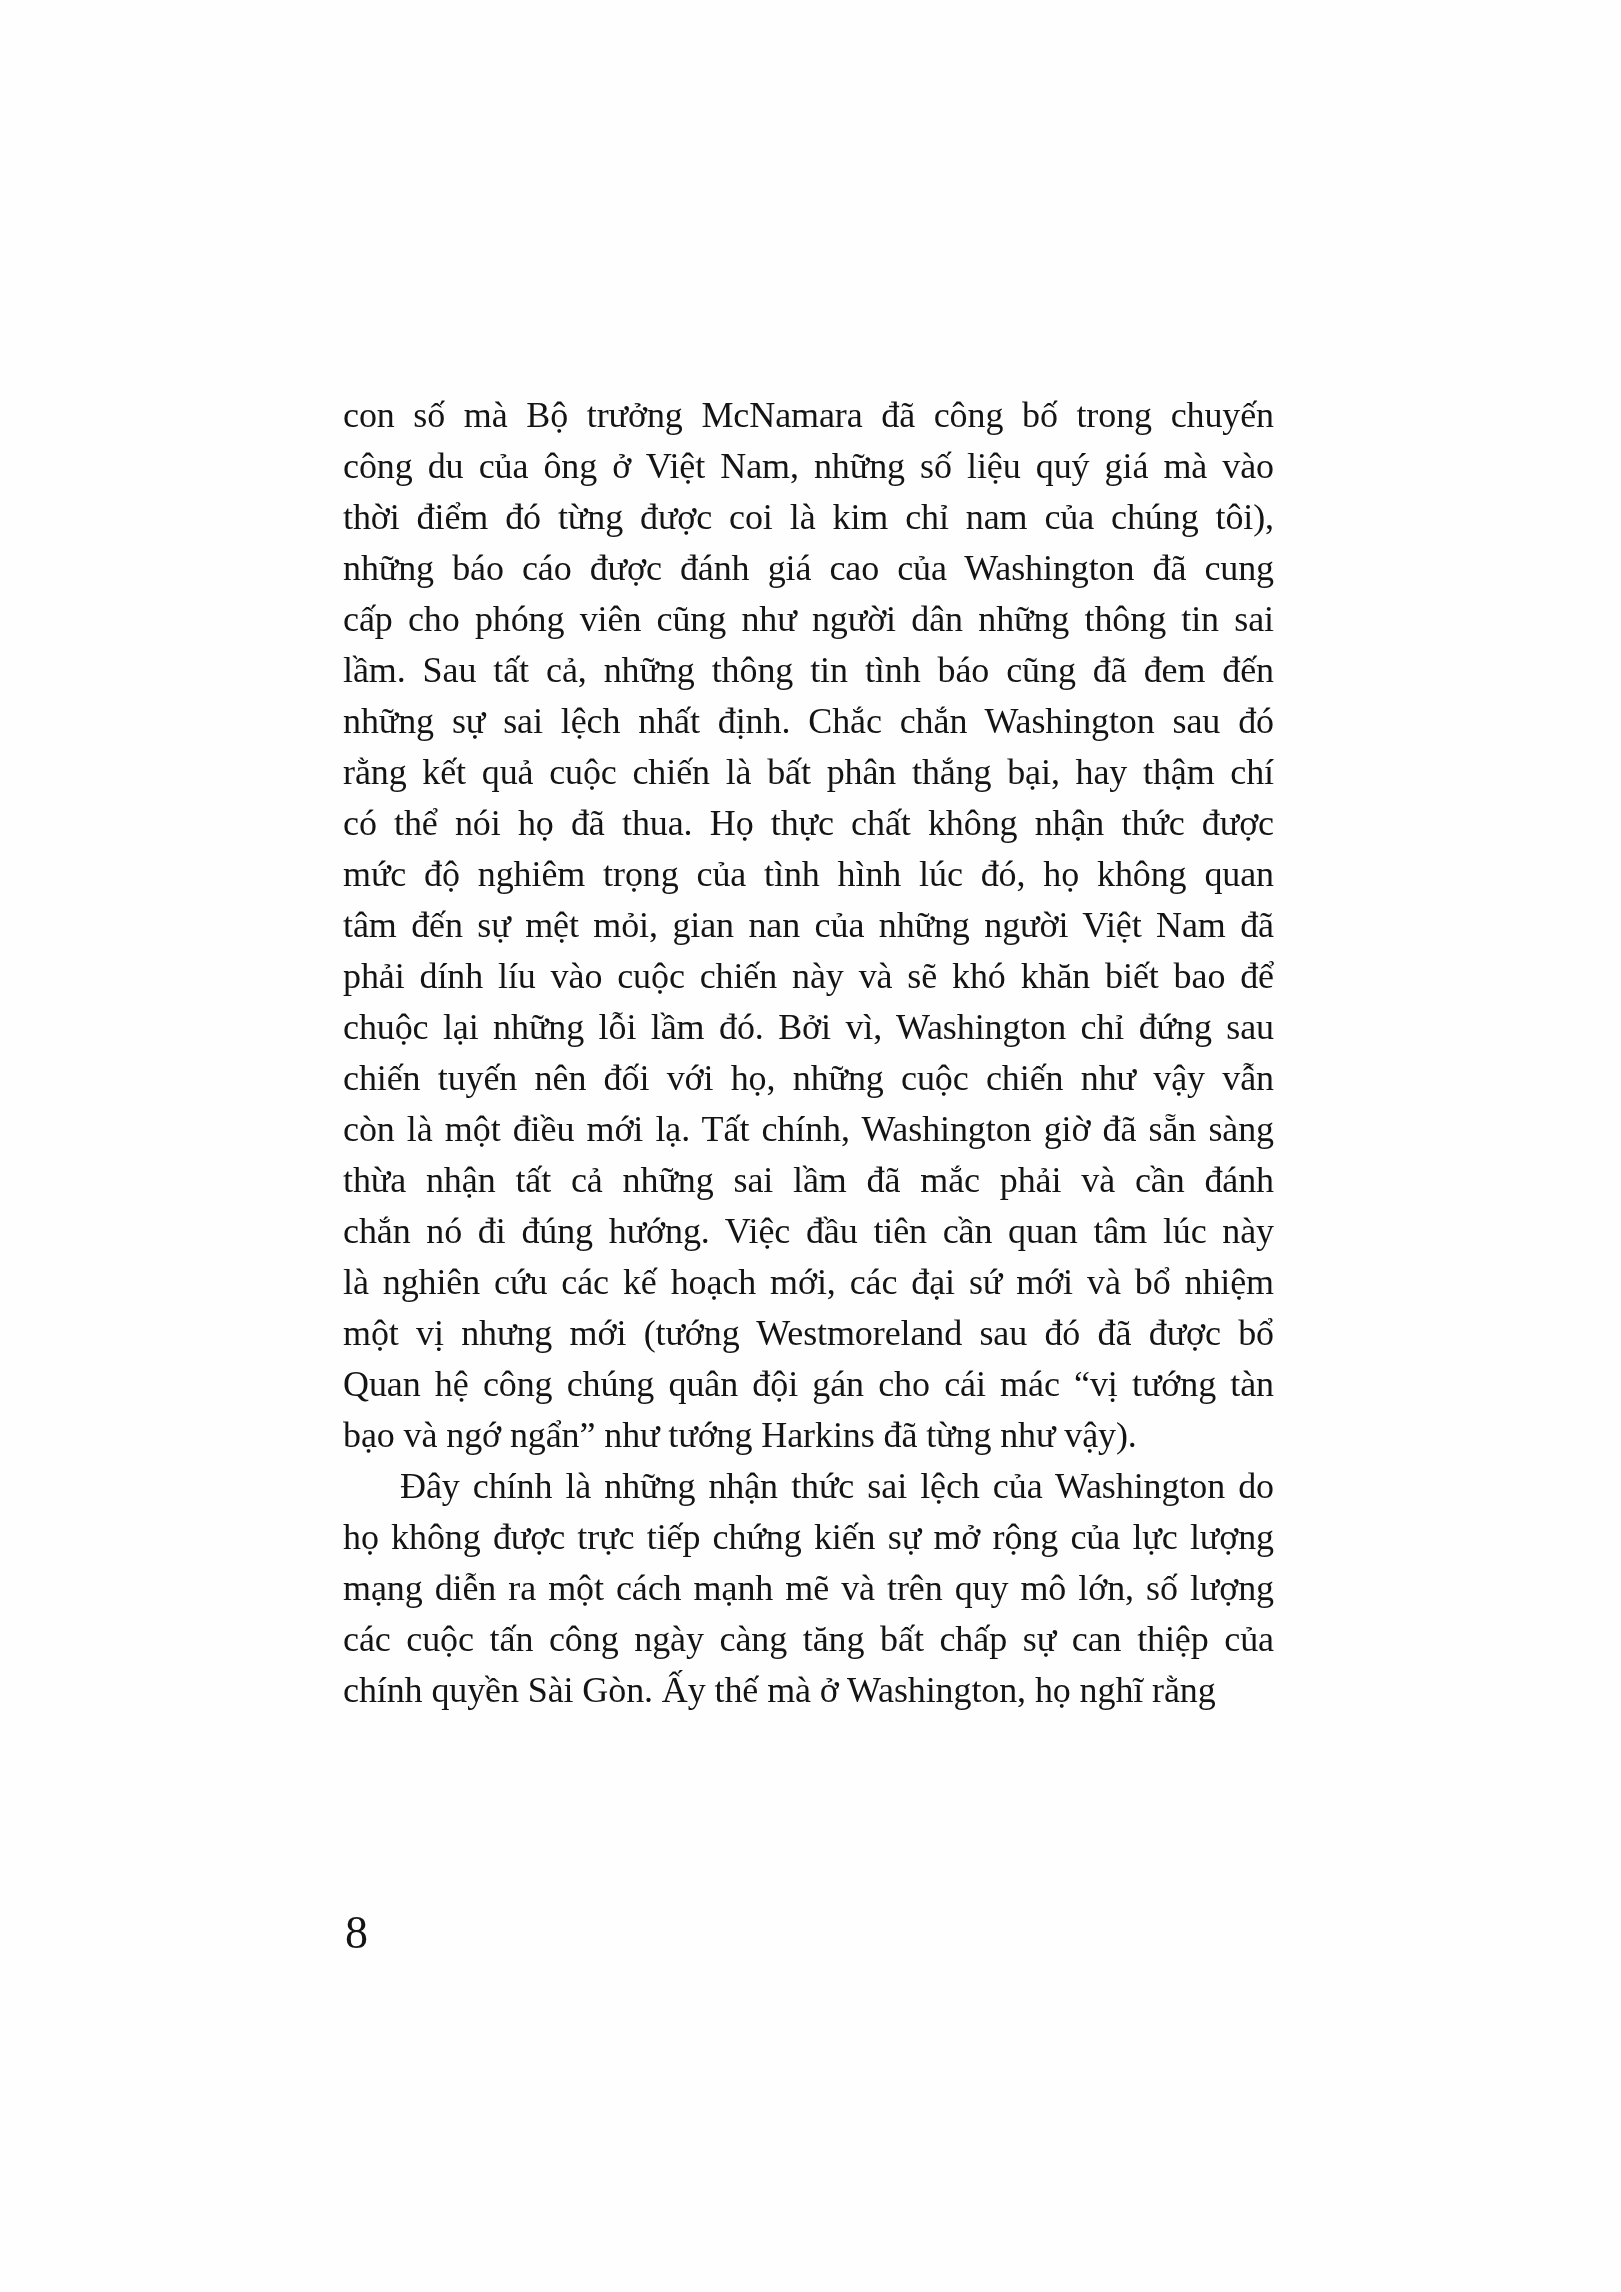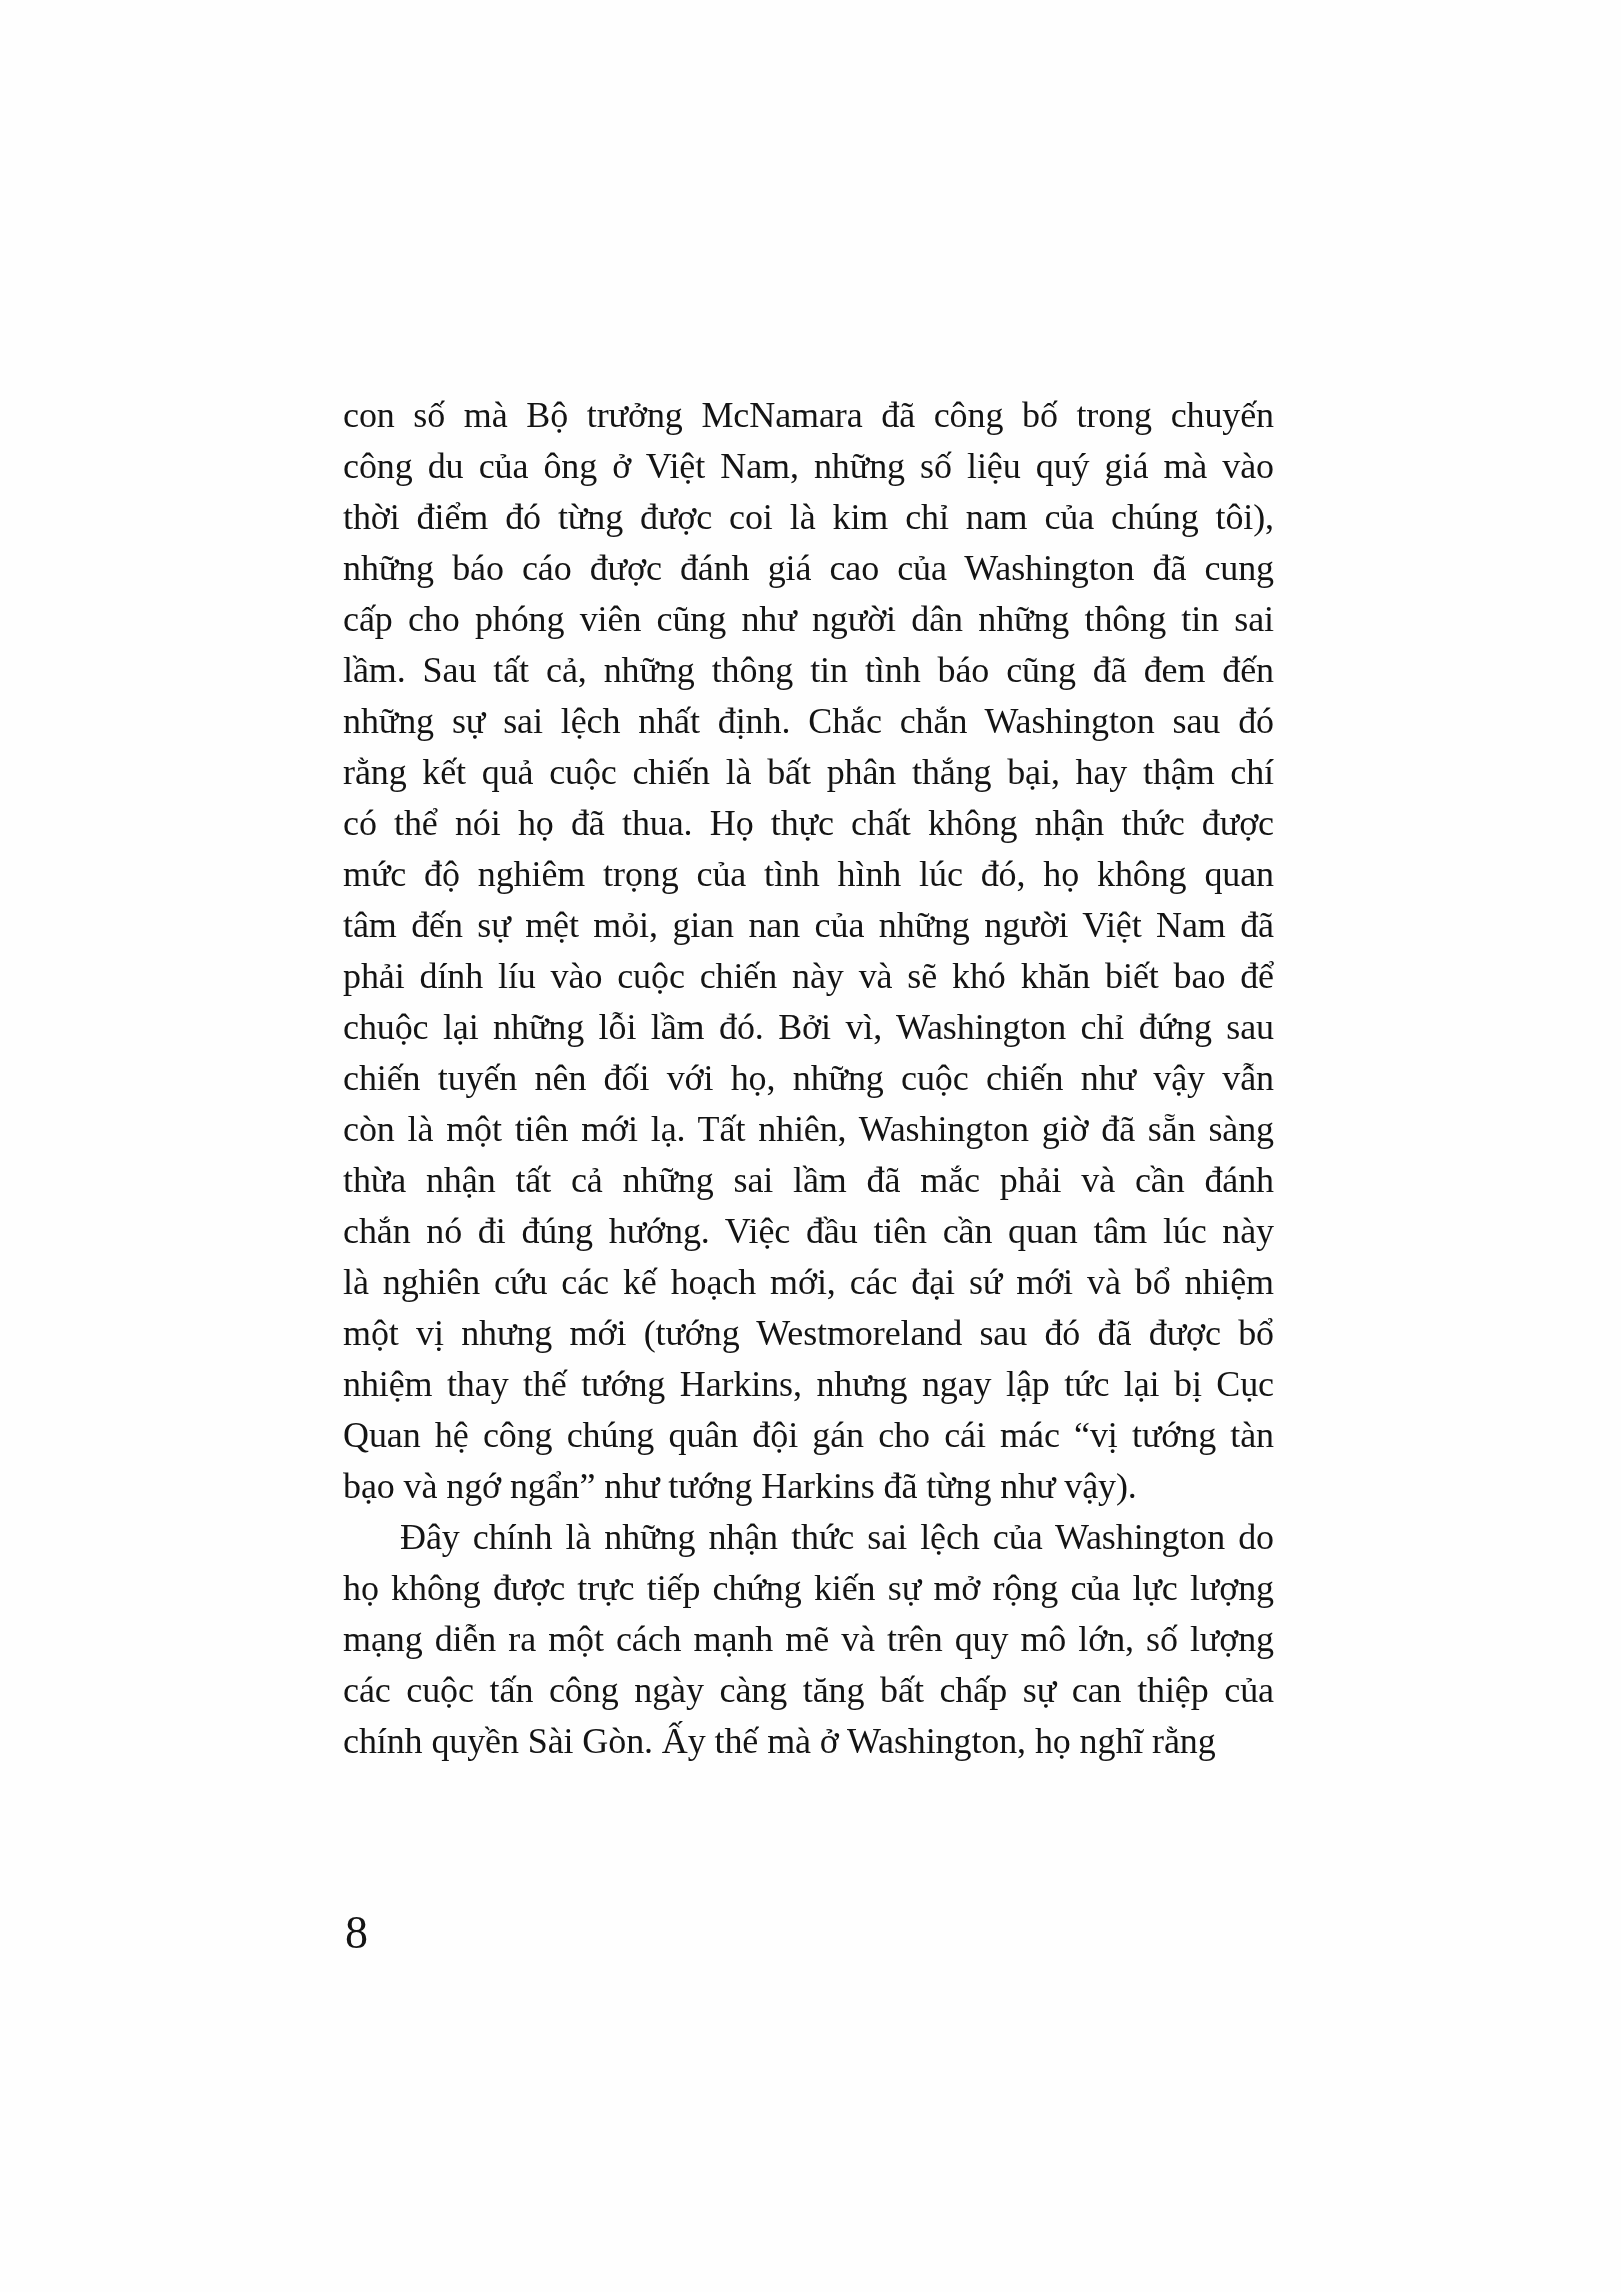--- a/index.html
+++ b/index.html
@@ -66,26 +66,25 @@
       <div class="line">cấp cho phóng viên cũng như người dân những thông tin sai</div>
       <div class="line">lầm. Sau tất cả, những thông tin tình báo cũng đã đem đến</div>
       <div class="line">những sự sai lệch nhất định. Chắc chắn Washington sau đó</div>
       <div class="line">rằng kết quả cuộc chiến là bất phân thắng bại, hay thậm chí</div>
       <div class="line">có thể nói họ đã thua. Họ thực chất không nhận thức được</div>
       <div class="line">mức độ nghiêm trọng của tình hình lúc đó, họ không quan</div>
       <div class="line">tâm đến sự mệt mỏi, gian nan của những người Việt Nam đã</div>
       <div class="line">phải dính líu vào cuộc chiến này và sẽ khó khăn biết bao để</div>
       <div class="line">chuộc lại những lỗi lầm đó. Bởi vì, Washington chỉ đứng sau</div>
       <div class="line">chiến tuyến nên đối với họ, những cuộc chiến như vậy vẫn</div>
-      <div class="line">còn là một tiên mới lạ. Tất nhiên, Washington giờ đã sẵn sàng</div>
+      <div class="line">còn là một điều mới lạ. Tất chính, Washington giờ đã sẵn sàng</div>
       <div class="line">thừa nhận tất cả những sai lầm đã mắc phải và cần đánh</div>
       <div class="line">chắn nó đi đúng hướng. Việc đầu tiên cần quan tâm lúc này</div>
       <div class="line">là nghiên cứu các kế hoạch mới, các đại sứ mới và bổ nhiệm</div>
       <div class="line">một vị nhưng mới (tướng Westmoreland sau đó đã được bổ</div>
-      <div class="line">nhiệm thay thế tướng Harkins, nhưng ngay lập tức lại bị Cục</div>
       <div class="line">Quan hệ công chúng quân đội gán cho cái mác “vị tướng tàn</div>
       <div class="line para-end">bạo và ngớ ngẩn” như tướng Harkins đã từng như vậy).</div>
       <div class="line indent">Đây chính là những nhận thức sai lệch của Washington do</div>
       <div class="line">họ không được trực tiếp chứng kiến sự mở rộng của lực lượng</div>
       <div class="line">mạng diễn ra một cách mạnh mẽ và trên quy mô lớn, số lượng</div>
       <div class="line">các cuộc tấn công ngày càng tăng bất chấp sự can thiệp của</div>
       <div class="line para-end">chính quyền Sài Gòn. Ấy thế mà ở Washington, họ nghĩ rằng</div>
     </div>
   <div class="page-number">8</div>
 </div>

